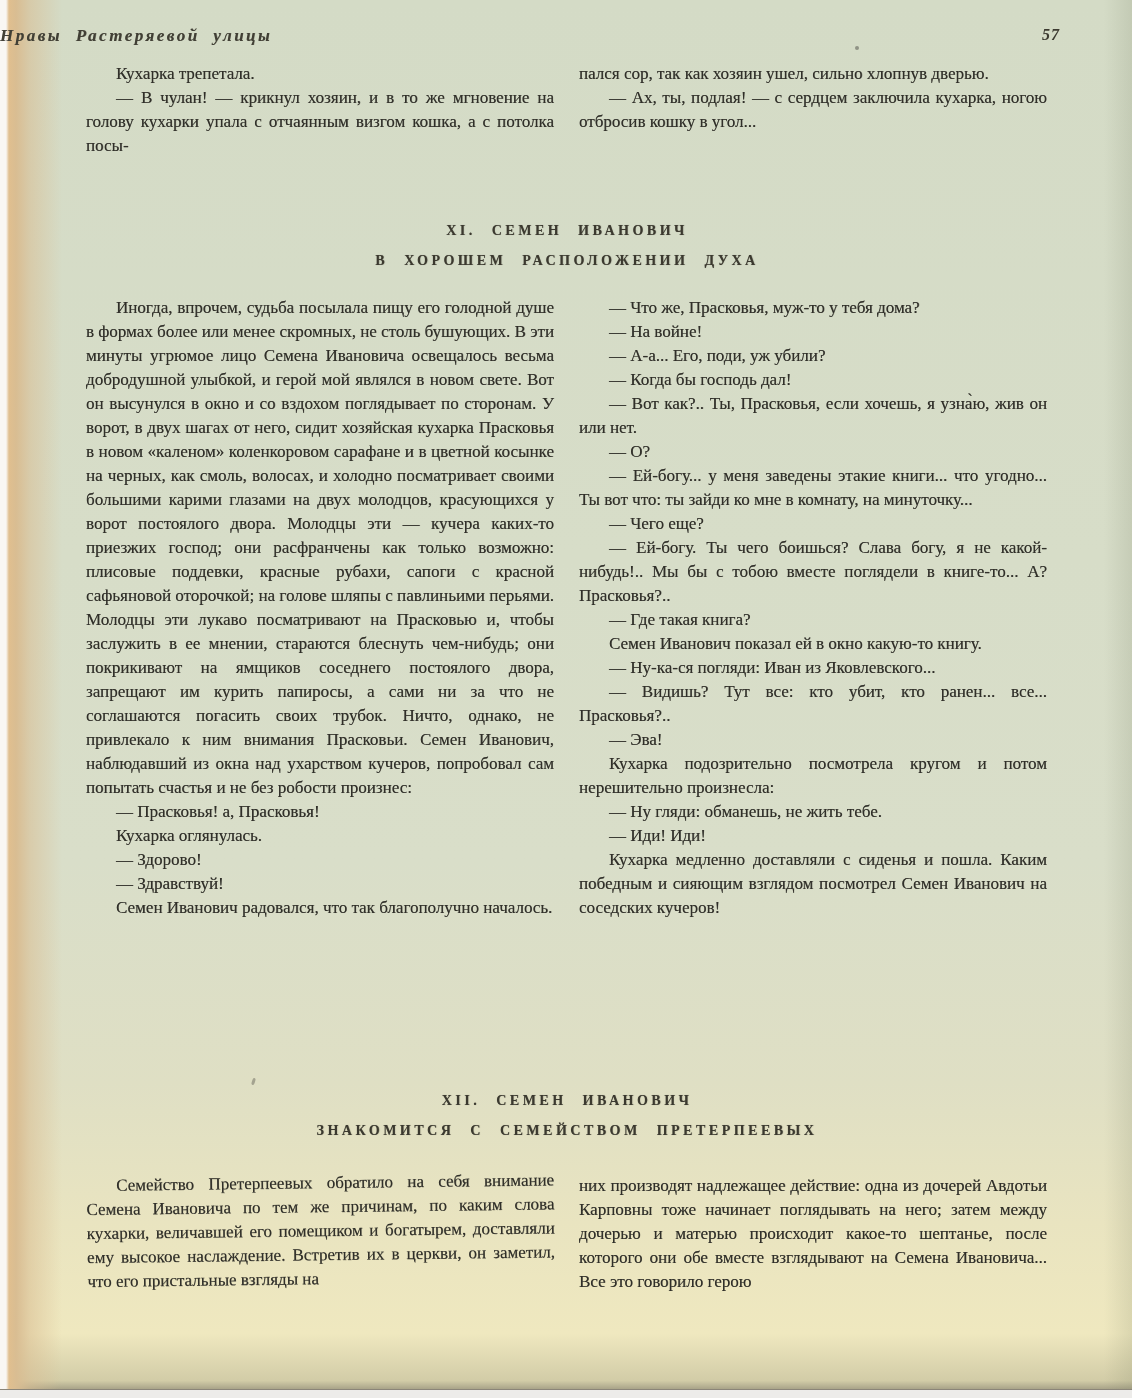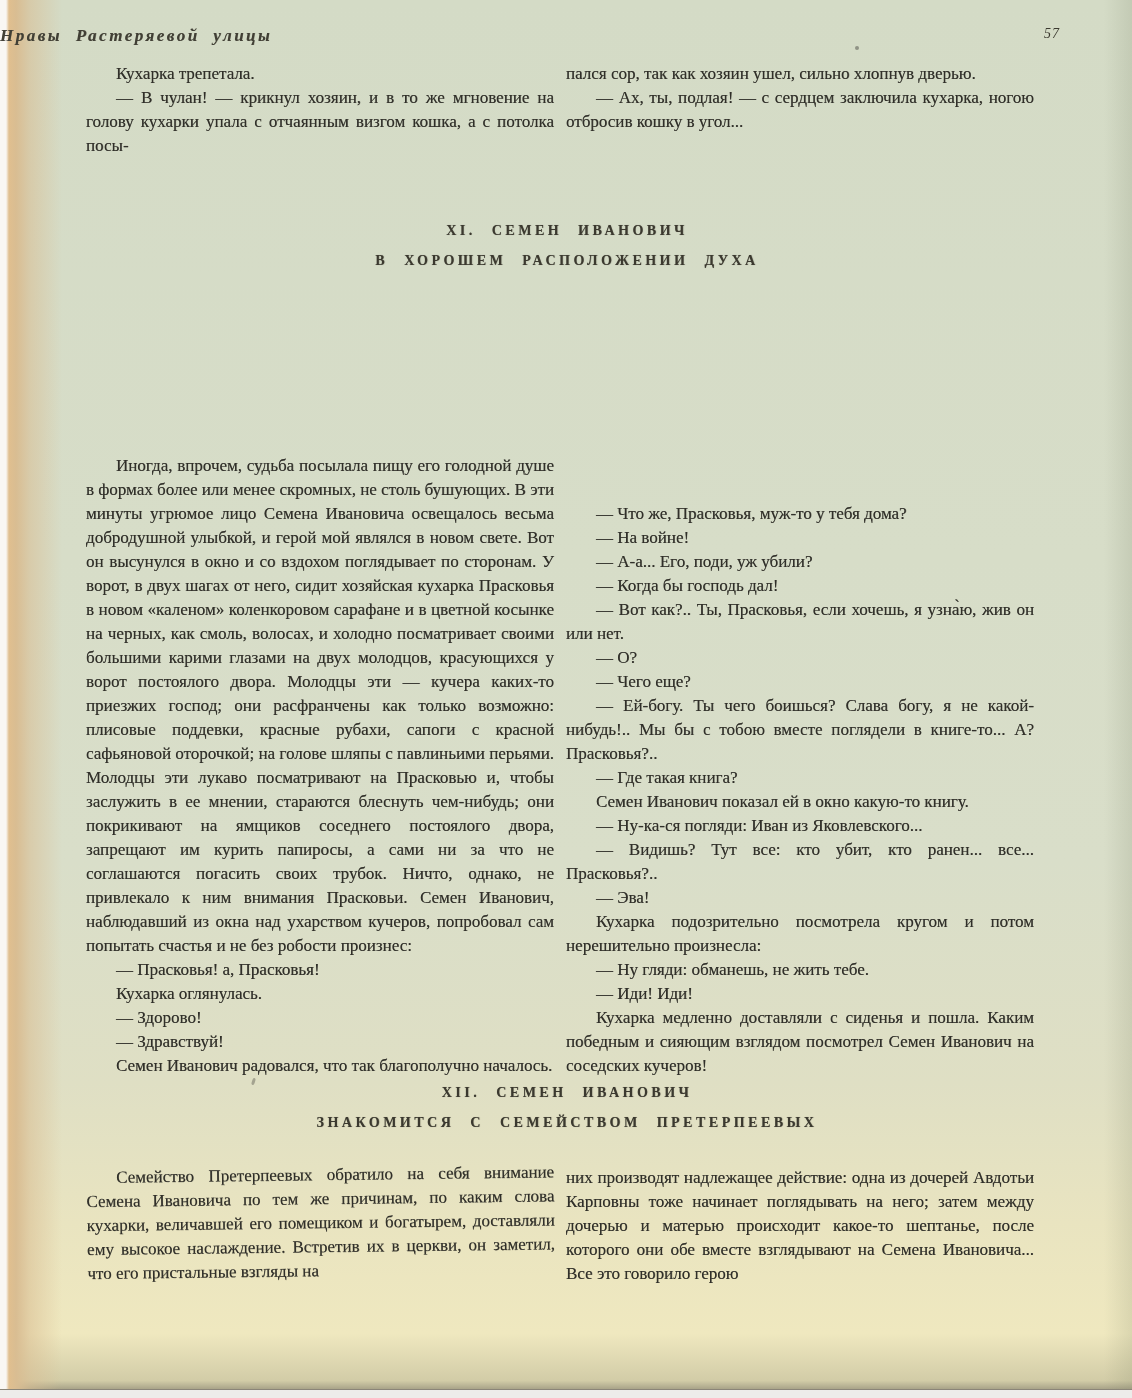--- a/index.html
+++ b/index.html
@@ -41,32 +41,32 @@
     letter-spacing: 2.5px;
     word-spacing: 7px;
     color: #413f35;
     text-shadow: 0.3px 0.3px 0.5px rgba(65,63,53,0.5);
   }
   .page-number {
     position: absolute;
     right: 72px;
     top: 0;
     font-style: italic;
-    font-weight: normal;
-    font-size: 14px;
+    font-weight: bold;
+    font-size: 16px;
     letter-spacing: 1px;
     color: #3c3a30;
   }
   .content {
     position: absolute;
     left: 86px;
     top: 62px;
     width: 962px;
   }
-  .two-col { display: flex; gap: 12px; }
+  .two-col { display: flex; gap: 25px; }
   .col { width: 468px; }
   .content p {
     margin: 0;
     text-indent: 30px;
     text-align: justify;
     font-size: 17px;
     line-height: 24px;
     color: #302f29;
     text-shadow: 0.3px 0.3px 0.5px rgba(48,47,41,0.55);
   }
@@ -77,21 +77,21 @@
     font-size: 14px;
     line-height: 30px;
     font-weight: bold;
     letter-spacing: 3.5px;
     word-spacing: 9px;
     color: #3b392f;
     text-shadow: 0.4px 0.4px 0.7px rgba(59,57,47,0.5);
   }
   .heading-line { display: block; }
   #heading-11 { margin-top: 54px; }
-  #section-11 { margin-top: 12px; min-height: 790px; align-items: flex-end; }
+  #section-11 { margin-top: 20px; min-height: 790px; align-items: flex-start; }
   #section-top { min-height: 100px; }
   #heading-12 { }
   #section-12 { margin-top: 28px; }
   .tilt { transform: rotate(-0.7deg); transform-origin: left top; }
   .speck-1 {
     position: absolute; left: 855px; top: 46px;
     width: 4px; height: 4px; border-radius: 50%;
     background: #585750; opacity: 0.55;
   }
   .speck-2 {
@@ -140,20 +140,21 @@
           <p>— Здравствуй!</p>
           <p>Семен Иванович радовался, что так благополучно началось.</p>
         </div>
       <div class="col">
           <p>— Что же, Прасковья, муж-то у тебя дома?</p>
           <p>— На войне!</p>
           <p>— А-а... Его, поди, уж убили?</p>
           <p>— Когда бы господь дал!</p>
           <p>— Вот как?.. Ты, Прасковья, если хочешь, я узна̀ю, жив он или нет.</p>
           <p>— О?</p>
+          <p>— Ей-богу... у меня заведены этакие книги... что угодно... Ты вот что: ты зайди ко мне в комнату, на минуточку...</p>
           <p>— Чего еще?</p>
           <p>— Ей-богу. Ты чего боишься? Слава богу, я не какой-нибудь!.. Мы бы с тобою вместе поглядели в книге-то... А? Прасковья?..</p>
           <p>— Где такая книга?</p>
           <p>Семен Иванович показал ей в окно какую-то книгу.</p>
           <p>— Ну-ка-ся погляди: Иван из Яковлевского...</p>
           <p>— Видишь? Тут все: кто убит, кто ранен... все... Прасковья?..</p>
           <p>— Эва!</p>
           <p>Кухарка подозрительно посмотрела кругом и потом нерешительно произнесла:</p>
           <p>— Ну гляди: обманешь, не жить тебе.</p>
           <p>— Иди! Иди!</p>

